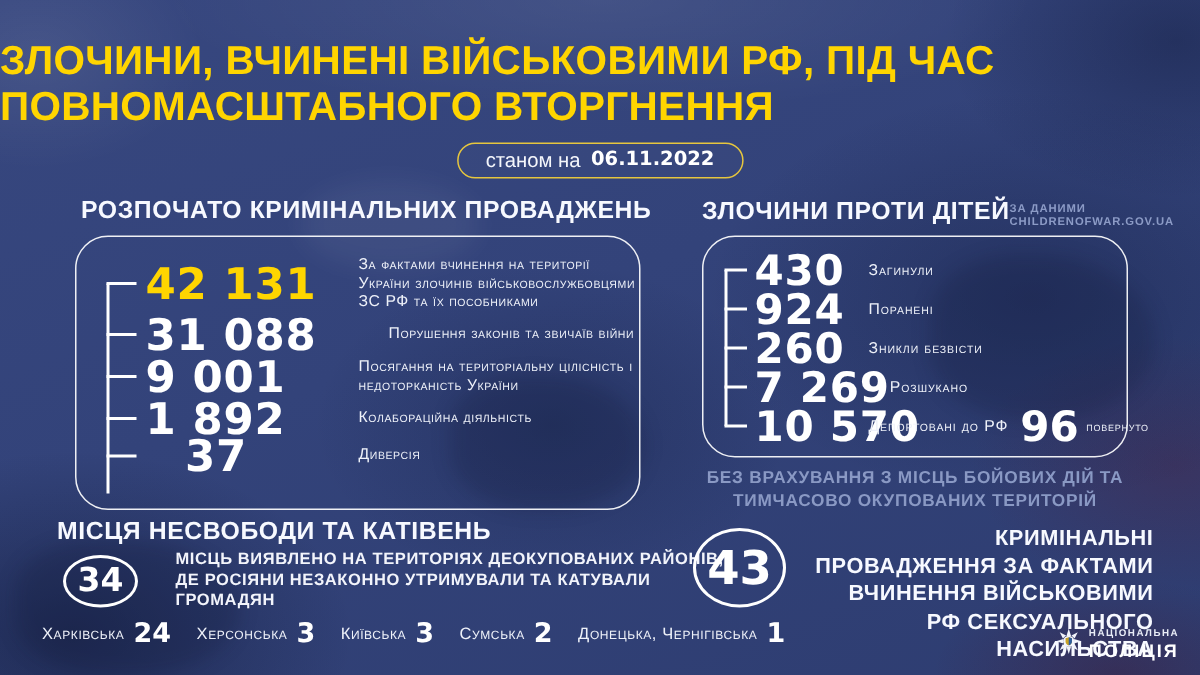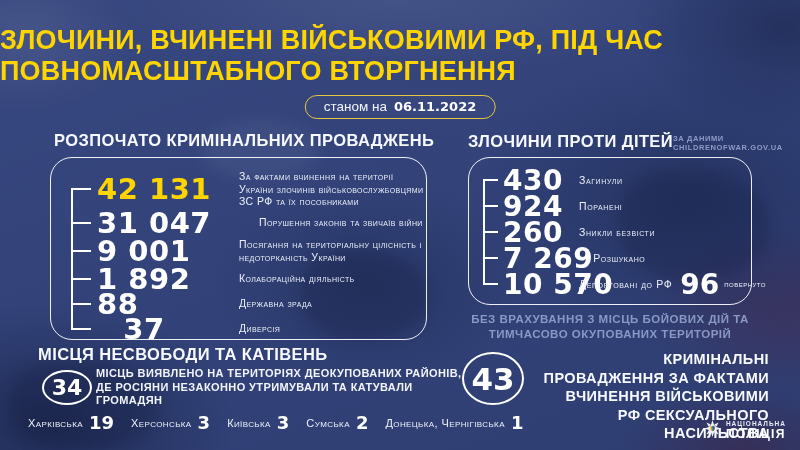--- a/index.html
+++ b/index.html
@@ -58,21 +58,21 @@
   .box-right .drow{padding-left:14px;height:26px;}
   .box-right .drow::before{width:15px;margin-right:5px;}
   .box-right .num{font-size:28px;min-width:76px;}
   .box-right .lbl{font-size:10.5px;letter-spacing:0.6px;white-space:nowrap;}
   .extra-num{font-family:"DejaVu Sans",sans-serif;font-weight:bold;font-size:28px;color:#fff;margin-left:8px;}
   .extra-lbl{font-variant:small-caps;font-size:8px;letter-spacing:0.5px;color:#eef1f9;margin-left:5px;}
   .note-right{position:absolute;left:462px;top:312px;width:296px;text-align:center;
     font-size:11.5px;line-height:14.5px;font-weight:bold;letter-spacing:0.5px;color:#8a99c4;}
 
   
-  .detention-row{position:absolute;left:42px;top:367px;display:flex;align-items:center;gap:4px;}
+  .detention-row{position:absolute;left:42px;top:367px;display:flex;align-items:center;gap:25px;}
   .oval{border:2px solid #fff;border-radius:50%;display:flex;align-items:center;justify-content:center;
     font-family:"DejaVu Sans",sans-serif;font-weight:bold;color:#fff;flex:0 0 auto;box-sizing:border-box;}
   .oval34{width:50px;height:35px;font-size:22px;}
   .det-lbl{font-size:11px;line-height:13.5px;font-weight:bold;letter-spacing:0.4px;color:#f2f4fb;max-width:370px;}
   .regions{position:absolute;left:28px;top:412px;display:flex;align-items:center;gap:17px;white-space:nowrap;}
   .region{display:flex;align-items:center;gap:6px;}
   .region .rname{font-variant:small-caps;font-size:11px;letter-spacing:0.4px;color:#eef1f9;}
   .region .rval{font-family:"DejaVu Sans",sans-serif;font-weight:bold;font-size:18px;color:#fff;}
 
   
@@ -107,34 +107,30 @@
   </div>
 
   <div class="sec-h" style="left:38px;top:131px;margin-left:16px;">РОЗПОЧАТО КРИМІНАЛЬНИХ ПРОВАДЖЕНЬ</div>
   <div class="databox box-left">
     <div class="spine"></div>
     <div class="drow rowL1">
       <span class="num hl">42 131</span>
       <span class="lbl">За фактами вчинення на території України злочинів військовослужбовцями ЗС РФ та їх пособниками</span>
     </div>
     <div class="drow rowL2">
-      <span class="num">31 047</span>
+      <span class="num">31 088</span>
       <span class="lbl">Порушення законів та звичаїв війни</span>
     </div>
     <div class="drow rowL3">
       <span class="num">9 001</span>
       <span class="lbl">Посягання на територіальну цілісність і недоторканість України</span>
     </div>
     <div class="drow rowL4">
       <span class="num">1 892</span>
       <span class="lbl">Колабораційна діяльність</span>
-    </div>
-    <div class="drow rowL5">
-      <span class="num">88</span>
-      <span class="lbl">Державна зрада</span>
     </div>
     <div class="drow rowL6">
       <span class="num">37</span>
       <span class="lbl">Диверсія</span>
     </div>
   </div>
 
   <div class="sec-h hdr-children">
     <span>ЗЛОЧИНИ ПРОТИ ДІТЕЙ</span>
     <span class="src">
@@ -170,21 +166,21 @@
   <div class="note-right">БЕЗ ВРАХУВАННЯ З МІСЦЬ БОЙОВИХ ДІЙ ТА ТИМЧАСОВО ОКУПОВАНИХ ТЕРИТОРІЙ</div>
 
   <div class="sec-h" style="left:38px;top:345px;">МІСЦЯ НЕСВОБОДИ ТА КАТІВЕНЬ</div>
   <div class="detention-row">
     <div class="oval oval34">34</div>
     <div class="det-lbl">МІСЦЬ ВИЯВЛЕНО НА ТЕРИТОРІЯХ ДЕОКУПОВАНИХ РАЙОНІВ, ДЕ РОСІЯНИ НЕЗАКОННО УТРИМУВАЛИ ТА КАТУВАЛИ ГРОМАДЯН</div>
   </div>
   <div class="regions">
     <span class="region">
       <span class="rname">Харківська</span>
-      <span class="rval">19</span>
+      <span class="rval">24</span>
     </span>
     <span class="region">
       <span class="rname">Херсонська</span>
       <span class="rval">3</span>
     </span>
     <span class="region">
       <span class="rname">Київська</span>
       <span class="rval">3</span>
     </span>
     <span class="region">

